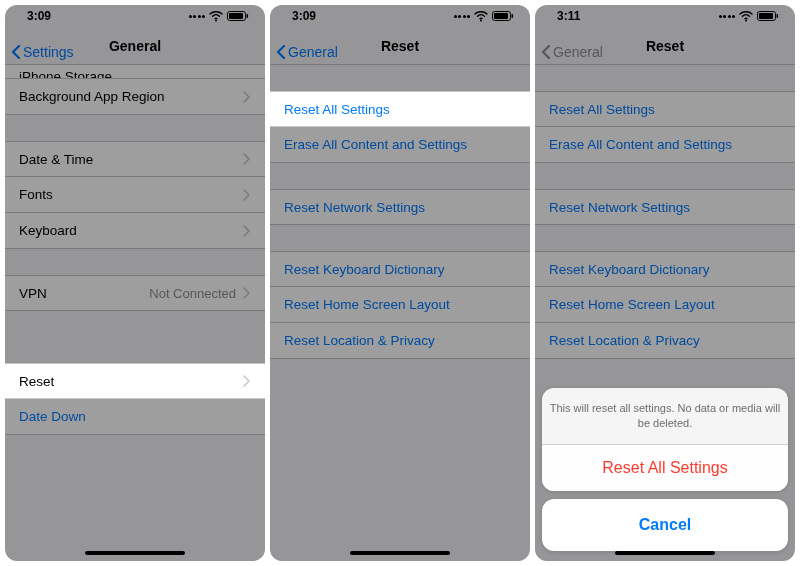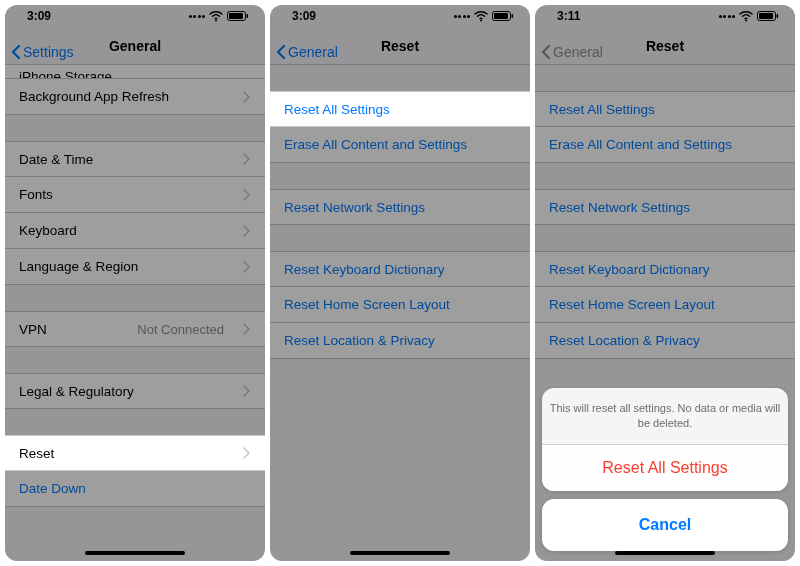--- a/index.html
+++ b/index.html
@@ -75,21 +75,21 @@
     display:flex;
     align-items:center;
     justify-content:space-between;
     font-size:13.5px;
     border-bottom:1px solid var(--separator);
   }
   .cell.first { border-top:1px solid var(--separator); }
   .cell.link { color:var(--ios-blue); }
   .cell .label { color:#000; }
   .cell.link .label { color:var(--ios-blue); }
-  .cell .detail { color:var(--text-sec); font-size:13px; display:flex; align-items:center; gap:18px;}
+  .cell .detail { color:var(--text-sec); font-size:13px; display:flex; align-items:center; gap:6px;}
   .chev { color:#c7c7cc; }
   .chev svg { display:block; }
   
   .cell.clipped { height:14px; overflow:hidden; align-items:flex-end; padding-bottom:0;}
   .cell.clipped .label { transform: translateY(6px); }
   
   .highlight, .sheet, .cancel-btn { position:relative; z-index:5; }
   
   .dimmed::after {
     content:"";
@@ -197,21 +197,21 @@
         </svg>
       <span>Settings</span>
     </div>
     <div class="title">General</div>
   </div>
   <div class="list">
     <div class="cell clipped">
       <span class="label">iPhone Storage</span>
     </div>
     <div class="cell">
-      <span class="label">Background App Refresh</span>
+      <span class="label">Background App Region</span>
       <span class="chev">
           <svg width="9" height="12">
             <use href="#chev-right"></use>
           </svg>
         </span>
     </div>
     <div class="group-gap"></div>
     <div class="cell first">
       <span class="label">Date &amp; Time</span>
       <span class="chev">
@@ -223,55 +223,39 @@
     <div class="cell">
       <span class="label">Fonts</span>
       <span class="chev">
           <svg width="9" height="12">
             <use href="#chev-right"></use>
           </svg>
         </span>
     </div>
     <div class="cell">
       <span class="label">Keyboard</span>
-      <span class="chev">
-          <svg width="9" height="12">
-            <use href="#chev-right"></use>
-          </svg>
-        </span>
-    </div>
-    <div class="cell">
-      <span class="label">Language &amp; Region</span>
       <span class="chev">
           <svg width="9" height="12">
             <use href="#chev-right"></use>
           </svg>
         </span>
     </div>
     <div class="group-gap"></div>
     <div class="cell first">
       <span class="label">VPN</span>
       <span class="detail">
         <span>Not Connected</span>
         <span class="chev">
             <svg width="9" height="12">
               <use href="#chev-right"></use>
             </svg>
           </span>
       </span>
     </div>
     <div class="group-gap"></div>
-    <div class="cell first">
-      <span class="label">Legal &amp; Regulatory</span>
-      <span class="chev">
-          <svg width="9" height="12">
-            <use href="#chev-right"></use>
-          </svg>
-        </span>
-    </div>
     <div class="group-gap"></div>
     <div class="cell first highlight">
       <span class="label">Reset</span>
       <span class="chev">
           <svg width="9" height="12">
             <use href="#chev-right"></use>
           </svg>
         </span>
     </div>
     <div class="cell link">

